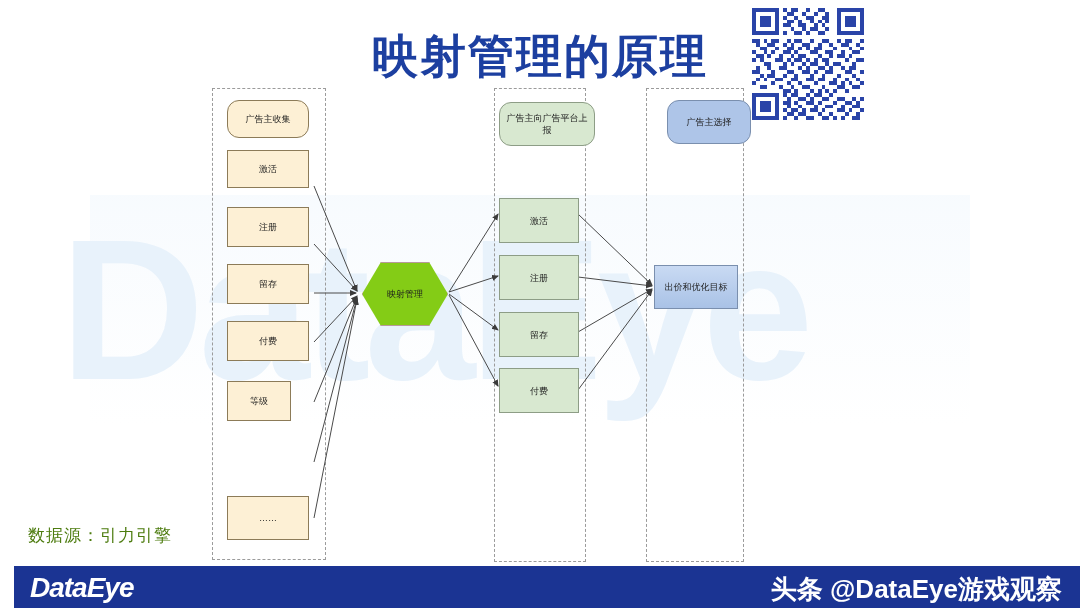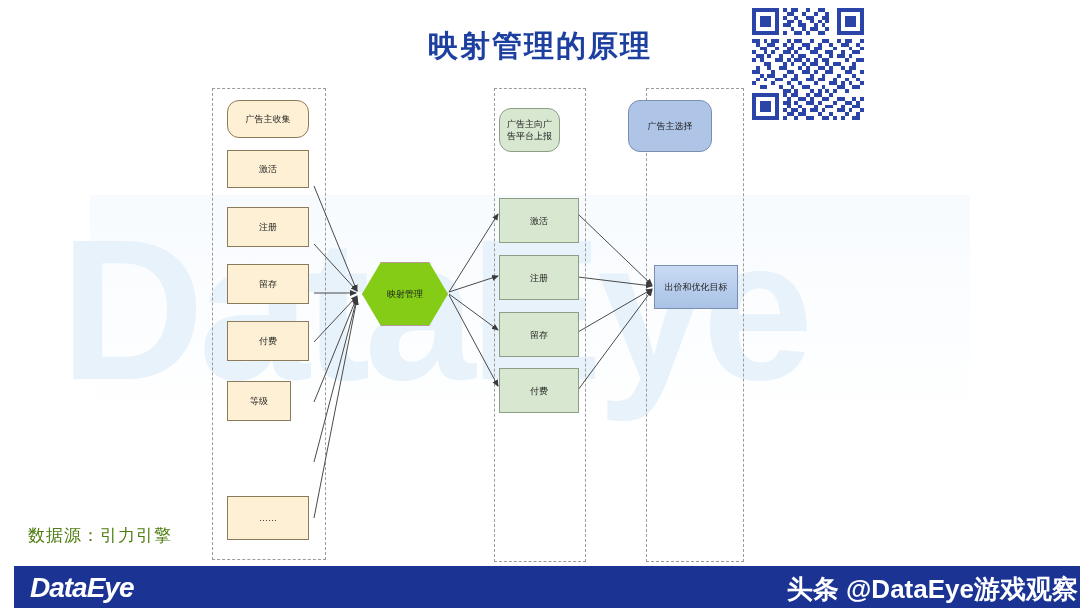--- a/index.html
+++ b/index.html
@@ -40,21 +40,21 @@
     background: linear-gradient(180deg, rgba(233,243,252,0.35), rgba(233,243,252,0.0));
   }
 
   
   .title {
     position: absolute;
     left: 0;
     top: 26px;
     width: 1080px;
     text-align: center;
-    font-size: 30px;
+    font-size: 46px;
     font-weight: bold;
     color: #1c3fa0;
     letter-spacing: 2px;
   }
 
   
   .qr {
     position: absolute;
     left: 752px;
     top: 8px;
@@ -154,21 +154,21 @@
     left: 30px;
     top: 572px;
     font-size: 28px;
     font-weight: bold;
     color: #ffffff;
     letter-spacing: -1px;
     font-style: italic;
   }
   .handle {
     position: absolute;
-    right: 2px;
+    right: 18px;
     top: 572px;
     font-size: 26px;
     font-weight: bold;
     color: #ffffff;
     white-space: nowrap;
   }
   .footer-white-left {
     position: absolute;
     left: 0; top: 566px;
     width: 14px; height: 42px;
@@ -443,27 +443,27 @@
   <div class="node beige" style="left:227px; top:207px; width:82px; height:40px;">注册</div>
   <div class="node beige" style="left:227px; top:264px; width:82px; height:40px;">留存</div>
   <div class="node beige" style="left:227px; top:321px; width:82px; height:40px;">付费</div>
   <div class="node beige" style="left:227px; top:381px; width:64px; height:40px;">等级</div>
   <div class="node beige" style="left:227px; top:496px; width:82px; height:44px;">……</div>
 
   <div class="hex">
     <span>映射管理</span>
   </div>
 
-  <div class="node header green" style="left:499px; top:108px; width:61px; height:44px;">广告主向广告平台上报</div>
+  <div class="node header green" style="left:499px; top:102px; width:96px; height:44px;">广告主向广告平台上报</div>
   <div class="node green" style="left:499px; top:198px; width:80px; height:45px;">激活</div>
   <div class="node green" style="left:499px; top:255px; width:80px; height:45px;">注册</div>
   <div class="node green" style="left:499px; top:312px; width:80px; height:45px;">留存</div>
   <div class="node green" style="left:499px; top:368px; width:80px; height:45px;">付费</div>
 
-  <div class="node header blue" style="left:628px; top:100px; width:84px; height:52px;">广告主选择</div>
+  <div class="node header blue" style="left:667px; top:100px; width:84px; height:44px;">广告主选择</div>
   <div class="node blue-grad" style="left:654px; top:265px; width:84px; height:44px;">出价和优化目标</div>
 
   <div class="source-note">数据源：引力引擎</div>
   <div class="footer-bar"></div>
   <div class="footer-white-left"></div>
   <div class="brand">DataEye</div>
   <div class="handle">头条 @DataEye游戏观察</div>
 
 </div>
 

